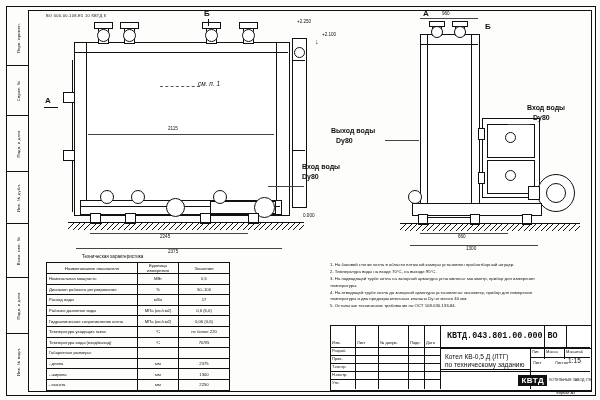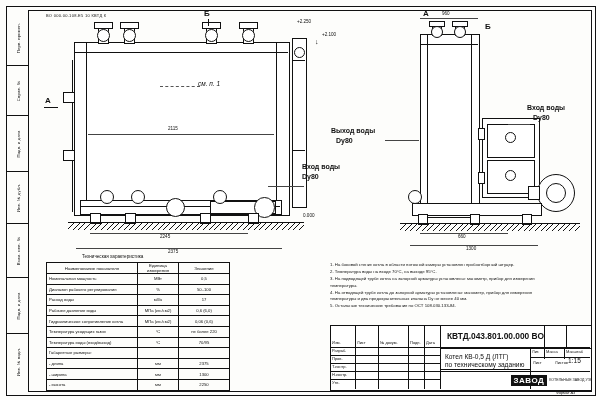--- a/index.html
+++ b/index.html
@@ -45,21 +45,21 @@
   .tc .c2{width:36px;text-align:center;}
   .tc .c3{width:46px;text-align:center;}
   .tchead{text-align:center;font-size:4.4px;}
   .tctitle{position:absolute;font-size:4.6px;color:#111;}
 
   
   .stamp{position:absolute;border:1px solid #111;background:#fff;}
   .sline{position:absolute;background:#111;}
   .st{position:absolute;font-size:4px;color:#111;white-space:nowrap;}
   .st6{position:absolute;font-size:6.6px;color:#111;white-space:nowrap;}
-  .st8{position:absolute;font-size:8.4px;color:#111;white-space:nowrap;font-weight:bold;}
+  .st8{position:absolute;font-size:8.4px;color:#111;white-space:nowrap;font-weight:bold;font-family:Liberation Mono, monospace;}
 
   .logo{position:absolute;right:8px;bottom:14px;display:flex;align-items:center;gap:2px;}
   .logobox{background:#111;color:#fff;font-size:8px;font-weight:bold;padding:1px 3px;letter-spacing:.5px;}
   .logotxt{font-size:3.6px;color:#111;line-height:1.15;}
   .bold-letter{position:absolute;font-size:8px;font-weight:bold;color:#111;}
 </style>
 </head>
 <body>
 
 <div id="sheet">
@@ -334,19 +334,19 @@
   <div class="st6" style="left:568px;top:357px;">1:15</div>
   <div class="sline" style="left:530px;top:357px;width:60px;height:1px;"></div>
   <div class="sline" style="left:544px;top:347px;width:1px;height:12px;"></div>
   <div class="sline" style="left:564px;top:347px;width:1px;height:12px;"></div>
 
   <div class="st" style="left:533px;top:360px;">Лист</div>
   <div class="st" style="left:555px;top:360px;">Листов</div>
 
   <div class="sline" style="left:440px;top:371px;width:150px;height:1px;"></div>
   <div class="logo">
-    <div class="logobox">ЗАВОД</div>
+    <div class="logobox">КВТД</div>
     <div class="logotxt">КОТЕЛЬНЫЕ
 ЗАВОД УЗК</div>
   </div>
 
   <div class="st" style="left:556px;top:391px;font-size:3.8px;">Формат  А3</div>
 </div>
 
 </body></html>

